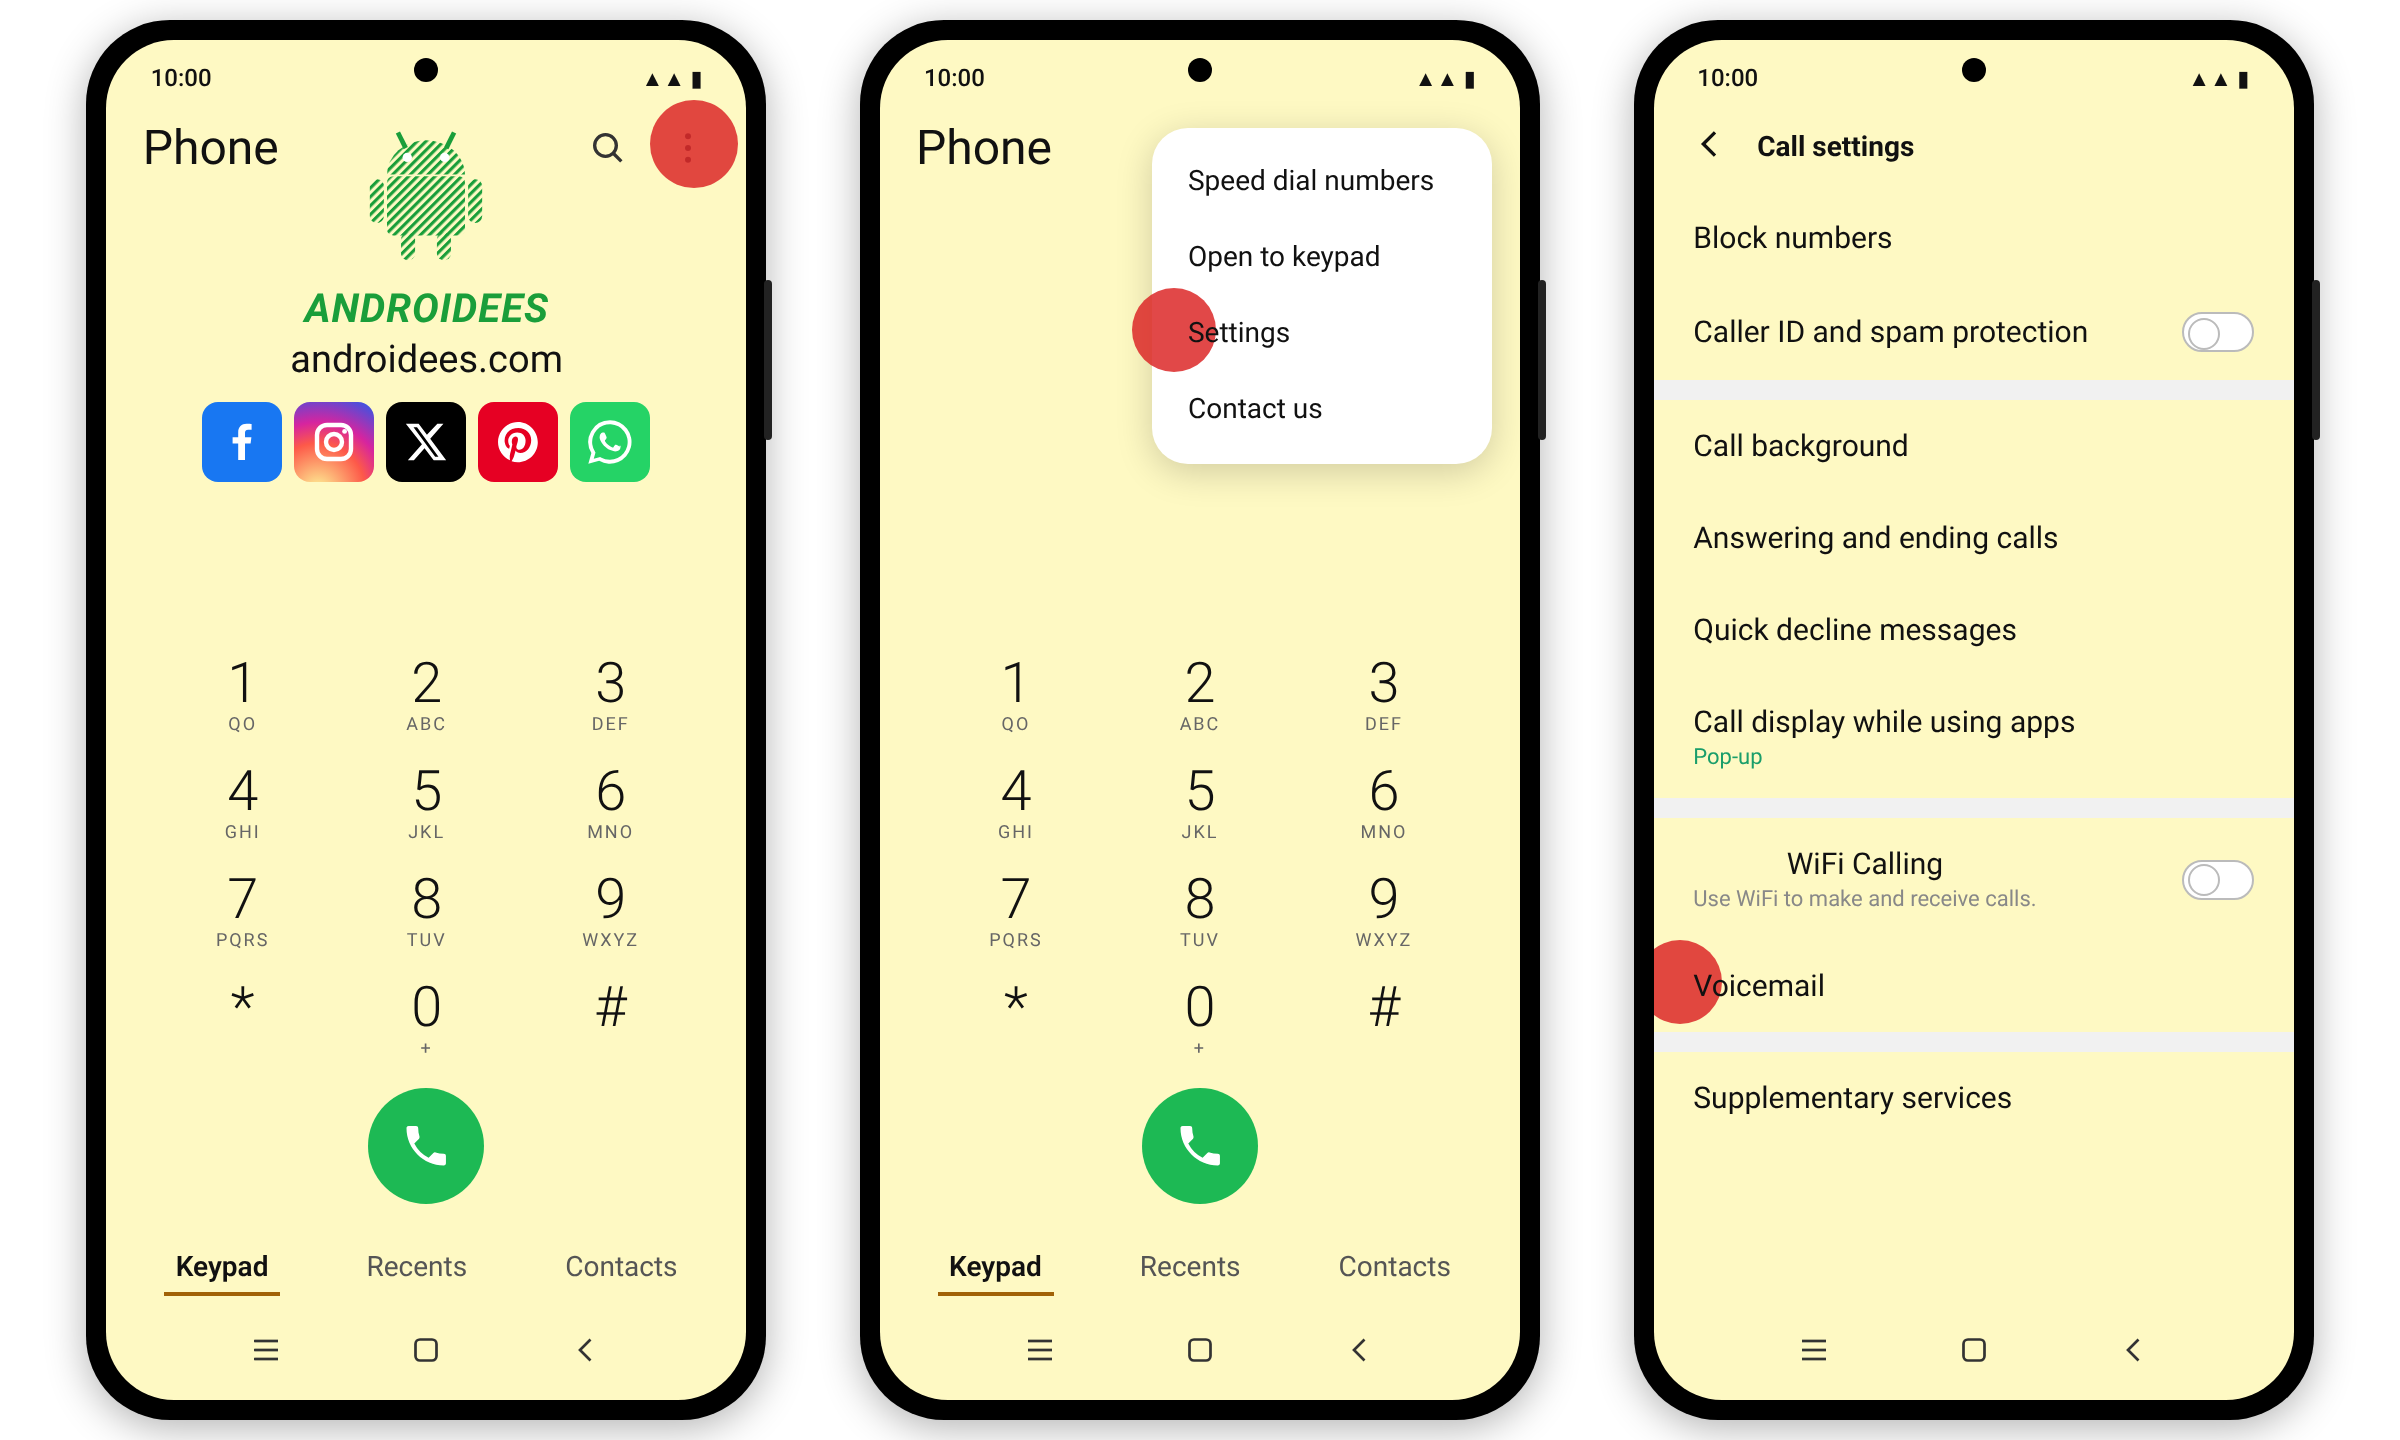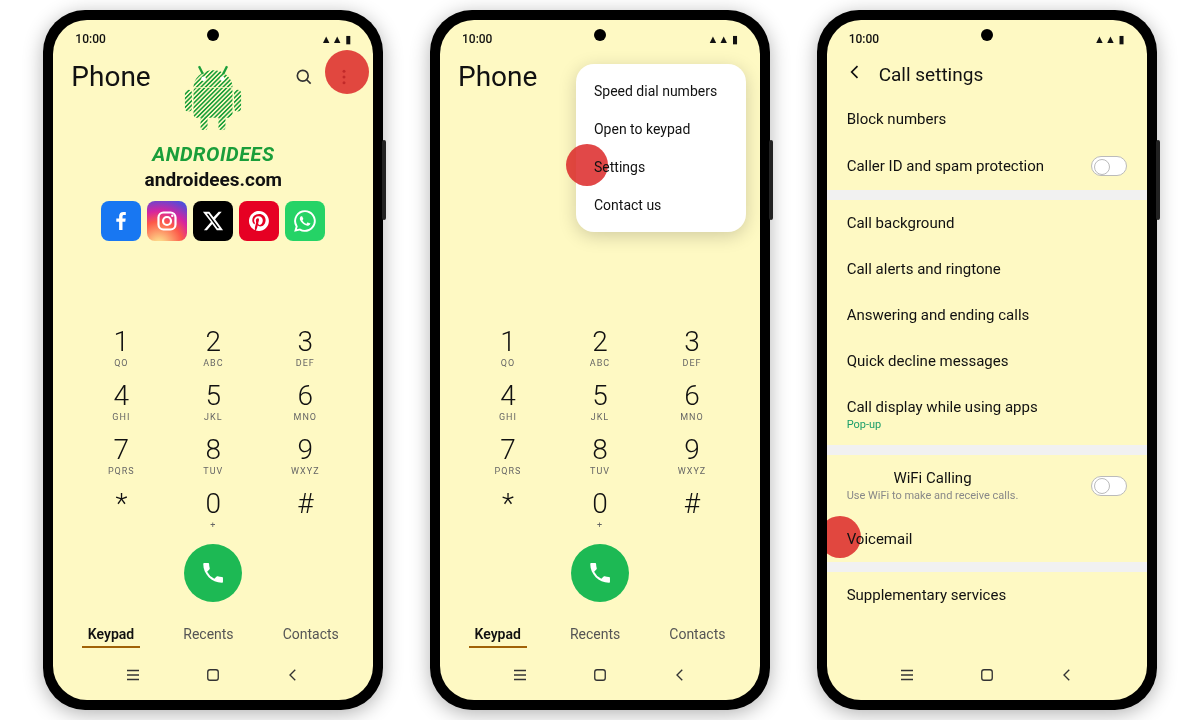--- a/index.html
+++ b/index.html
@@ -64,21 +64,21 @@
   }
   .status-right { display: flex; gap: 4px; align-items: center; font-size: 11px; }
   .header {
     display: flex;
     align-items: center;
     justify-content: space-between;
     padding: 12px 18px 8px;
     position: relative;
   }
   .header-title {
-    font-size: 28px;
+    font-size: 24px;
     font-weight: 400;
     color: #111;
   }
   .header-actions { display: flex; gap: 18px; align-items: center; }
   .icon-btn { width: 22px; height: 22px; display: flex; align-items: center; justify-content: center; color: #333; }
   .red-highlight {
     position: absolute;
     width: 44px;
     height: 44px;
     background: rgba(220,40,40,0.85);
@@ -100,21 +100,21 @@
     height: 78px;
     margin: 0 auto 4px;
   }
   .brand-name {
     font-weight: 700;
     font-style: italic;
     color: #1a9e3a;
     font-size: 20px;
     letter-spacing: 0.5px;
   }
-  .brand-url { font-size: 19px; font-weight: 700; color: #111; margin-top: 2px; }
+  .brand-url { font-size: 19px; font-weight: 400; color: #111; margin-top: 2px; }
   .social-row { display: flex; justify-content: center; gap: 6px; margin-top: 10px; }
   .social-icon { width: 40px; height: 40px; border-radius: 8px; display: flex; align-items: center; justify-content: center; }
   .si-fb { background: #1877f2; }
   .si-ig { background: radial-gradient(circle at 30% 110%, #fdf497 0%, #fd5949 45%, #d6249f 65%, #285AEB 100%); }
   .si-x { background: #000; }
   .si-pin { background: #e60023; color:#fff; font-weight:900; font-family:Georgia,serif; font-size:26px; }
   .si-wa { background: #25d366; }
   
   .dialpad {
     margin-top: auto;
@@ -168,21 +168,21 @@
     color: #111;
     position: relative;
   }
   
   .settings-header {
     display: flex;
     align-items: center;
     gap: 14px;
     padding: 14px 18px 10px;
   }
-  .settings-title { font-size: 19px; font-weight: 400; color: #111; }
+  .settings-title { font-size: 14px; font-weight: 700; color: #111; }
   .settings-body {
     flex: 1;
     overflow-y: hidden;
     padding: 0 0 4px;
     text-align: center;
   }
   .setting-item {
     padding: 14px 20px;
     font-size: 15px;
     color: #111;
@@ -513,23 +513,20 @@
         </div>
       <div class="setting-item">
         <span>Caller ID and spam protection</span>
         <div class="toggle"></div>
       </div>
       <div class="divider"></div>
       <div class="setting-item">
           <span>Call background</span>
         </div>
       <div class="setting-item">
-          <span>Call alerts and ringtone</span>
-        </div>
-      <div class="setting-item">
           <span>Answering and ending calls</span>
         </div>
       <div class="setting-item">
           <span>Quick decline messages</span>
         </div>
       <div class="setting-item" style="flex-direction:column; align-items:flex-start;">
         <span>Call display while using apps</span>
         <span class="setting-sub">Pop-up</span>
       </div>
       <div class="divider"></div>

